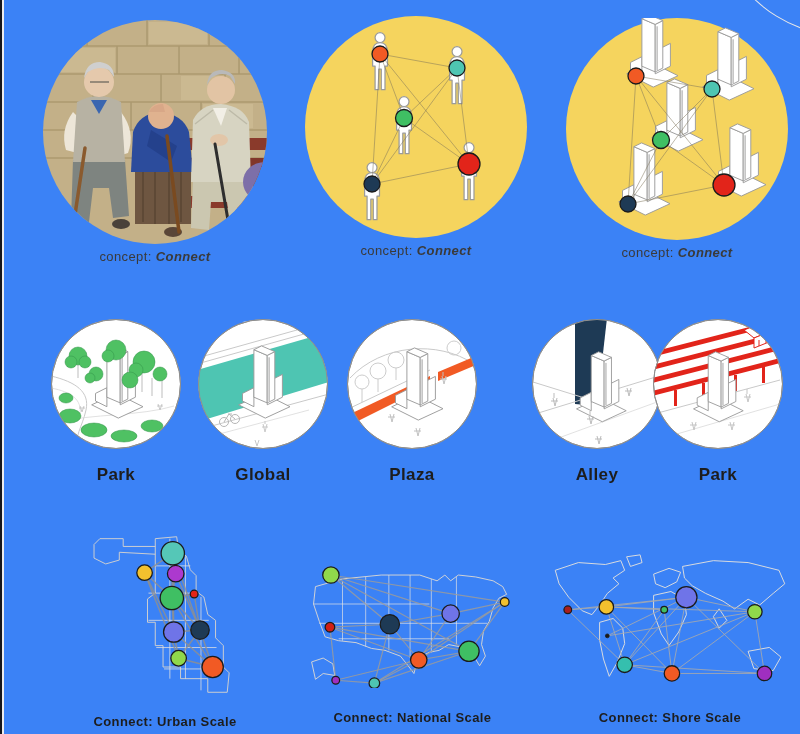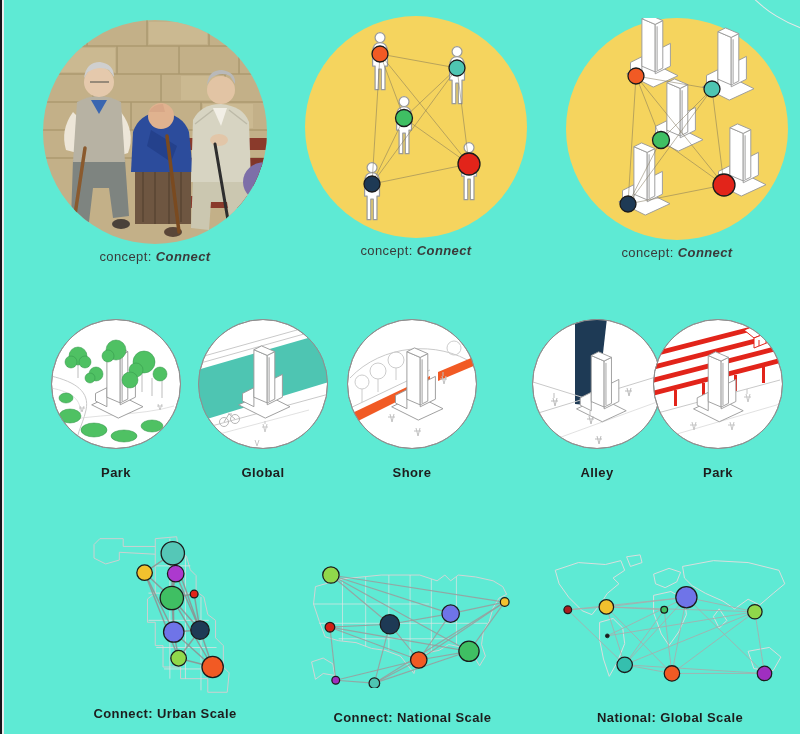--- a/index.html
+++ b/index.html
@@ -1,24 +1,24 @@
 <!DOCTYPE html>
 <html><head>
 <meta charset="utf-8">
 <style>
   html,body{margin:0;padding:0;background:#fff;}
-  .page{position:relative;width:800px;height:734px;background:#5eead4;overflow:hidden;
+  .page{position:relative;width:800px;height:734px;background:#3b82f6;overflow:hidden;
         font-family:"Liberation Sans",sans-serif;color:#2e2e2e;}
   .left-edge{position:absolute;left:0;top:0;width:2px;height:100%;background:#15151a;box-shadow:2px 0 0 #ececec;}
   .corner-arc{position:absolute;width:260px;height:240px;border-radius:50%;border:1px solid #e7e7e7;right:-180px;top:-205px;}
   figure{margin:0;position:absolute;text-align:center;}
   figure svg{display:block;}
   .cap{font-size:13px;letter-spacing:.4px;color:#3a3a3a;margin-top:5px;}
   .cap em{font-weight:bold;font-style:italic;}
-  .scene-label{font-weight:bold;font-size:13px;letter-spacing:.4px;margin-top:15px;color:#1d1d1d;}
+  .scene-label{font-weight:bold;font-size:17px;letter-spacing:.4px;margin-top:15px;color:#1d1d1d;}
   .map-cap{font-weight:bold;font-size:13px;letter-spacing:.4px;color:#1d1d1d;}
   .sketch{stroke:#9b9b9b;fill:#fff;stroke-width:1;stroke-linejoin:round;}
   .thin{stroke:#c9c9c9;fill:none;stroke-width:1;}
   .fthin{stroke:#d9d9d9;fill:none;stroke-width:.8;}
 </style>
 </head>
 <body>
 
 <div class="page">
   <div class="left-edge"></div>
@@ -291,21 +291,21 @@
         <polygon points="92,54 130,38 130,47 92,63" fill="currentColor"></polygon>
         <use href="#sym-building" transform="translate(40,28) scale(0.95)"></use>
         <g stroke="#c0c0c0" fill="none">
           <path d="M96,58 l2,8 m2,-8 l-2,8 m-4,-5 h7 m-4,-7 v4"></path>
           <path d="M44,96 l2,8 m2,-8 l-2,8 m-4,-5 h7"></path>
           <path d="M70,110 l2,8 m2,-8 l-2,8 m-4,-5 h7"></path>
         </g>
       </g>
       <circle cx="66" cy="66" r="64.5" fill="none" stroke="#8f8f8f"></circle>
     </svg>
-    <div class="scene-label">Shore</div>
+    <div class="scene-label">Plaza</div>
   </figure>
 
   <figure style="left:531px;top:318px;width:132px;">
     <svg viewBox="0 0 132 132" width="132" height="132" style="color: rgb(30, 58, 85);">
       <defs>
           <clipPath id="cp3">
             <circle cx="66" cy="66" r="64.5"></circle>
           </clipPath>
         </defs>
       <circle cx="66" cy="66" r="64.5" fill="#fff" stroke="#8f8f8f"></circle>
@@ -408,21 +408,21 @@
           <circle cx="84" cy="47" r="8" fill="#F2C12E" stroke="#1b1b1b" stroke-width="1.3"></circle>
           <circle cx="116" cy="48" r="8.5" fill="#AC39CE" stroke="#1b1b1b" stroke-width="1.3"></circle>
           <circle cx="112" cy="73" r="12" fill="#3FBF63" stroke="#1b1b1b" stroke-width="1.3"></circle>
           <circle cx="135" cy="69" r="4" fill="#E2241A" stroke="#1b1b1b" stroke-width="1.3"></circle>
           <circle cx="114" cy="108" r="10.5" fill="#6F74E8" stroke="#1b1b1b" stroke-width="1.3"></circle>
           <circle cx="141" cy="106" r="9.5" fill="#1E3A55" stroke="#1b1b1b" stroke-width="1.3"></circle>
           <circle cx="119" cy="135" r="8" fill="#90D84B" stroke="#1b1b1b" stroke-width="1.3"></circle>
           <circle cx="154" cy="144" r="11" fill="#F15A24" stroke="#1b1b1b" stroke-width="1.3"></circle>
         </g>
     </svg>
-    <div class="map-cap" style="margin-top:4px">Connect: Urban Scale</div>
+    <div class="map-cap" style="margin-top:12px">Connect: Urban Scale</div>
   </figure>
 
   <figure style="left:300px;top:548px;width:225px;">
     <svg viewBox="0 0 225 145" width="225" height="140">
       <g fill="none" stroke="#d4d4d4" stroke-width="1">
         <path d="M12,40 L40,32 L80,28 L120,28 L138,34 L146,28 L152,34 L160,28 L178,30 L196,34 L206,40 L210,48 L202,52 L196,62 L192,76 L186,86 L184,100 L188,112 L182,122 L176,112 L170,104 L150,100 L140,106 L130,108 L118,114 L114,130 L108,122 L100,112 L84,106 L70,104 L54,98 L36,96 L22,92 L16,76 L10,58 Z"></path>
         <path d="M8,118 L20,114 L30,120 L32,132 L20,130 L12,136 Z"></path>
       </g>
       <g fill="none" stroke="#e5e5e5" stroke-width=".7">
         <line x1="40" y1="34" x2="40" y2="96"></line>
@@ -510,15 +510,15 @@
           <circle cx="59" cy="58" r="7.5" fill="#F2C12E" stroke="#1b1b1b" stroke-width="1.3"></circle>
           <circle cx="60" cy="88" r="2" fill="#1a1a1a" stroke="#1b1b1b" stroke-width="0.8"></circle>
           <circle cx="142" cy="48" r="11" fill="#6F74E8" stroke="#1b1b1b" stroke-width="1.3"></circle>
           <circle cx="119" cy="61" r="3.5" fill="#3FBF63" stroke="#1b1b1b" stroke-width="1.3"></circle>
           <circle cx="213" cy="63" r="7.5" fill="#90D84B" stroke="#1b1b1b" stroke-width="1.3"></circle>
           <circle cx="78" cy="118" r="8" fill="#35BFAE" stroke="#1b1b1b" stroke-width="1.3"></circle>
           <circle cx="127" cy="127" r="8" fill="#F15A24" stroke="#1b1b1b" stroke-width="1.3"></circle>
           <circle cx="223" cy="127" r="7.5" fill="#9F2FC0" stroke="#1b1b1b" stroke-width="1.3"></circle>
         </g>
     </svg>
-    <div class="map-cap" style="margin-top:24px">National: Global Scale</div>
+    <div class="map-cap" style="margin-top:24px">Connect: Shore Scale</div>
   </figure>
 </div>
 
 </body></html>

